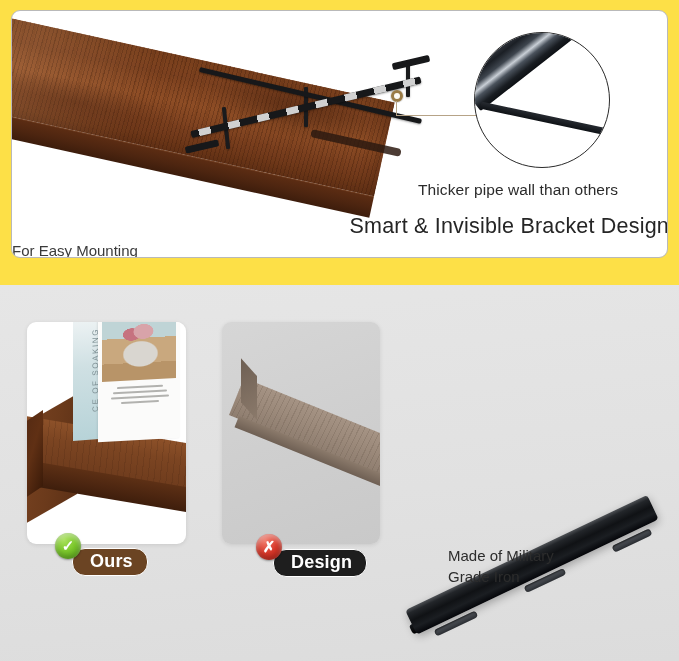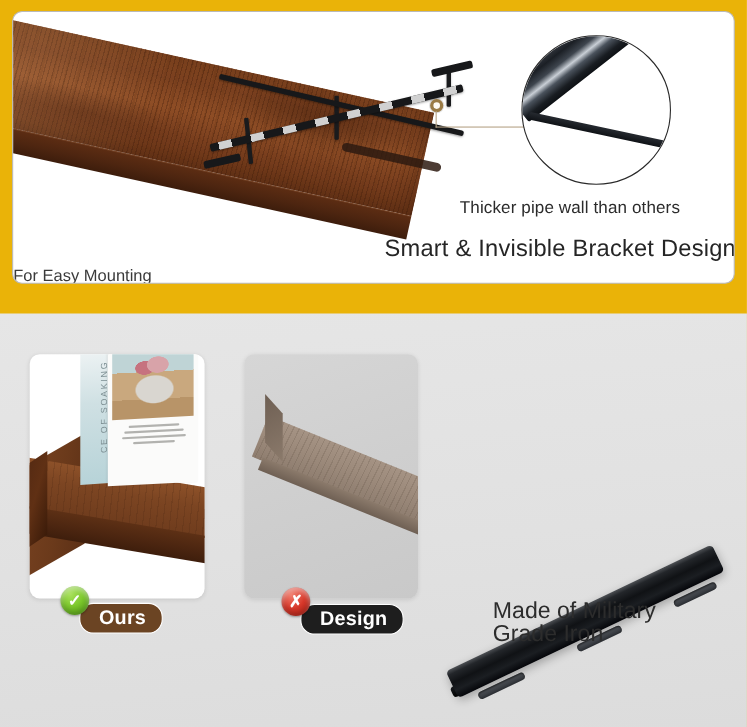--- a/index.html
+++ b/index.html
@@ -2,21 +2,21 @@
 <html><head>
 <meta charset="utf-8">
 <style>
   * { box-sizing: border-box; margin: 0; padding: 0; }
   html, body {
     width: 679px; height: 661px;
     background: #ffffff;
     font-family: "Liberation Sans", sans-serif;
     overflow: hidden;
   }
-  #root { position: relative; width: 679px; height: 661px; background:#eab308; }
+  #root { position: relative; width: 679px; height: 661px; background:#fde047; }
 
   
   .top-card{
     position:absolute; left:11px; top:10px; width:657px; height:248px;
     background:#ffffff; border:1px solid #b9b9b9; border-radius:9px;
     overflow:hidden;
   }
 
   
   .shelf-stage{ position:absolute; left:-52px; top:-4px; width:470px; height:200px; }
@@ -270,21 +270,21 @@
   .tb-slot{
     position:absolute; height:7px; border-radius:4px;
     background: linear-gradient(180deg,#54585e,#2b2e33);
     box-shadow: inset 0 1px 2px rgba(0,0,0,.7);
   }
   .tb-slot.s1{ width:46px; left:28px; top:57px; transform: rotate(-25.5deg); }
   .tb-slot.s2{ width:44px; left:118px; top:14px; transform: rotate(-25.5deg); }
   .tb-slot.s3{ width:42px; left:206px; top:-26px; transform: rotate(-25.5deg); }
   .cap-right{
     position:absolute; left:448px; top:545px; width:200px;
-    font-size:21px; line-height:21px; color:#2c2c2c;
+    font-size:15px; line-height:21px; color:#2c2c2c;
   }
 </style>
 </head>
 <body>
 
 <div id="root">
 
   <div class="top-card">
 
     <div class="shelf-stage">

